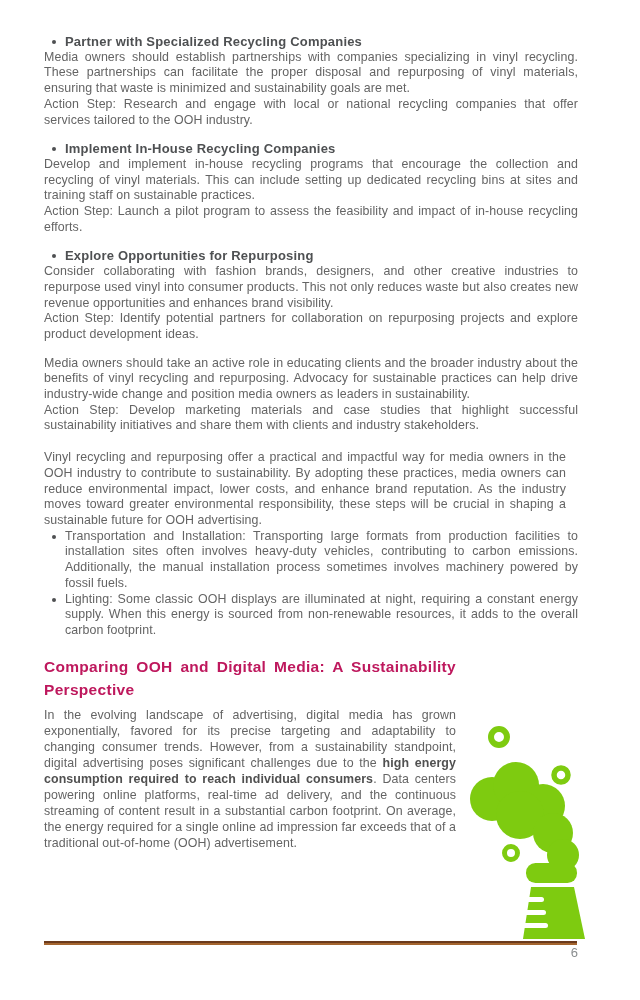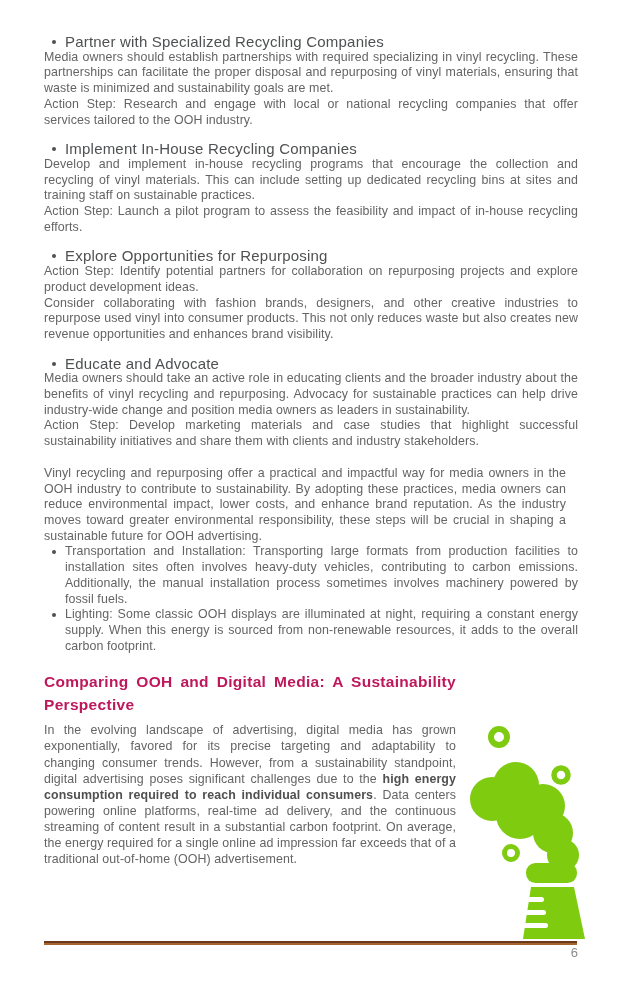--- a/index.html
+++ b/index.html
@@ -7,21 +7,21 @@
     width:640px;height:1000px;background:#ffffff;position:relative;
     font-family:"Liberation Sans", sans-serif;overflow:hidden;
   }
   .content{position:absolute;left:44px;top:34px;width:534px;}
   .doc-title{
     font-size:17px;font-weight:bold;color:#57585a;letter-spacing:.4px;
     margin:0 0 20px 0;line-height:22px;
   }
   .rec-item{margin:0 0 13px 0;}
   .rec-item .item-heading{
-    position:relative;padding-left:21px;font-size:15px;font-weight:normal;
+    position:relative;padding-left:21px;font-size:13px;font-weight:bold;
     color:#4e5052;line-height:15.7px;letter-spacing:.2px;
   }
   .dot{
     position:absolute;left:8px;top:6px;width:4px;height:4px;border-radius:50%;
     background:#4e5052;
   }
   p{margin:0;font-size:12.4px;line-height:15.7px;color:#646464;
     text-align:justify;letter-spacing:.1px;}
   .summary{margin:16px 12px 0 0;}
   .foot-bullet{
@@ -48,47 +48,43 @@
 <body>
 
 <div class="content">
 
 
   <div class="rec-item">
     <div class="item-heading">
       <span class="dot"></span>
       <span>Partner with Specialized Recycling Companies</span>
     </div>
-    <p>Media owners should establish partnerships with required specializing in vinyl recycling. These partnerships can facilitate the proper disposal and repurposing of vinyl materials, ensuring that waste is minimized and sustainability goals are met.</p>
+    <p>Media owners should establish partnerships with companies specializing in vinyl recycling. These partnerships can facilitate the proper disposal and repurposing of vinyl materials, ensuring that waste is minimized and sustainability goals are met.</p>
     <p>Action Step: Research and engage with local or national recycling companies that offer services tailored to the OOH industry.</p>
   </div>
 
   <div class="rec-item">
     <div class="item-heading">
       <span class="dot"></span>
       <span>Implement In-House Recycling Companies</span>
     </div>
     <p>Develop and implement in-house recycling programs that encourage the collection and recycling of vinyl materials. This can include setting up dedicated recycling bins at sites and training staff on sustainable practices.</p>
     <p>Action Step: Launch a pilot program to assess the feasibility and impact of in-house recycling efforts.</p>
   </div>
 
   <div class="rec-item">
     <div class="item-heading">
       <span class="dot"></span>
       <span>Explore Opportunities for Repurposing</span>
     </div>
+    <p>Consider collaborating with fashion brands, designers, and other creative industries to repurpose used vinyl into consumer products. This not only reduces waste but also creates new revenue opportunities and enhances brand visibility.</p>
     <p>Action Step: Identify potential partners for collaboration on repurposing projects and explore product development ideas.</p>
-    <p>Consider collaborating with fashion brands, designers, and other creative industries to repurpose used vinyl into consumer products. This not only reduces waste but also creates new revenue opportunities and enhances brand visibility.</p>
   </div>
 
   <div class="rec-item">
-    <div class="item-heading">
-      <span class="dot"></span>
-      <span>Educate and Advocate</span>
-    </div>
     <p>Media owners should take an active role in educating clients and the broader industry about the benefits of vinyl recycling and repurposing. Advocacy for sustainable practices can help drive industry-wide change and position media owners as leaders in sustainability.</p>
     <p>Action Step: Develop marketing materials and case studies that highlight successful sustainability initiatives and share them with clients and industry stakeholders.</p>
   </div>
 
   <p class="summary">Vinyl recycling and repurposing offer a practical and impactful way for media owners in the OOH industry to contribute to sustainability. By adopting these practices, media owners can reduce environmental impact, lower costs, and enhance brand reputation. As the industry moves toward greater environmental responsibility, these steps will be crucial in shaping a sustainable future for OOH advertising.</p>
 
   <p class="foot-bullet">
     <span class="dot"></span>
     <span>Transportation and Installation: Transporting large formats from production facilities to installation sites often involves heavy-duty vehicles, contributing to carbon emissions. Additionally, the manual installation process sometimes involves machinery powered by fossil fuels.</span>
   </p>

